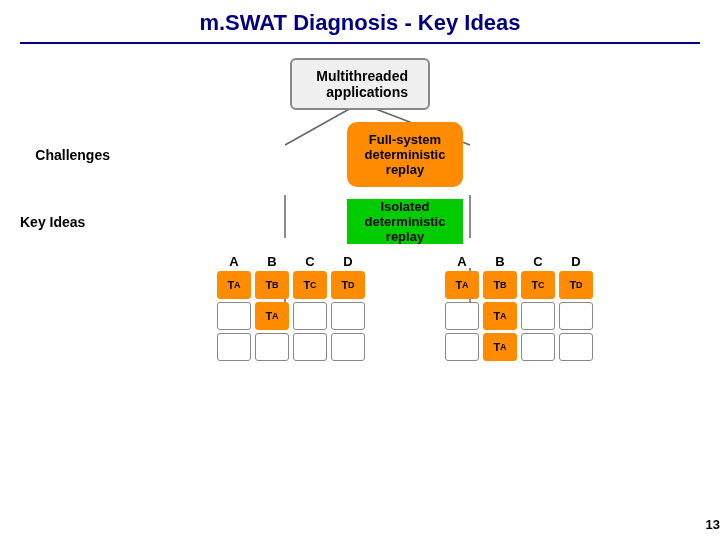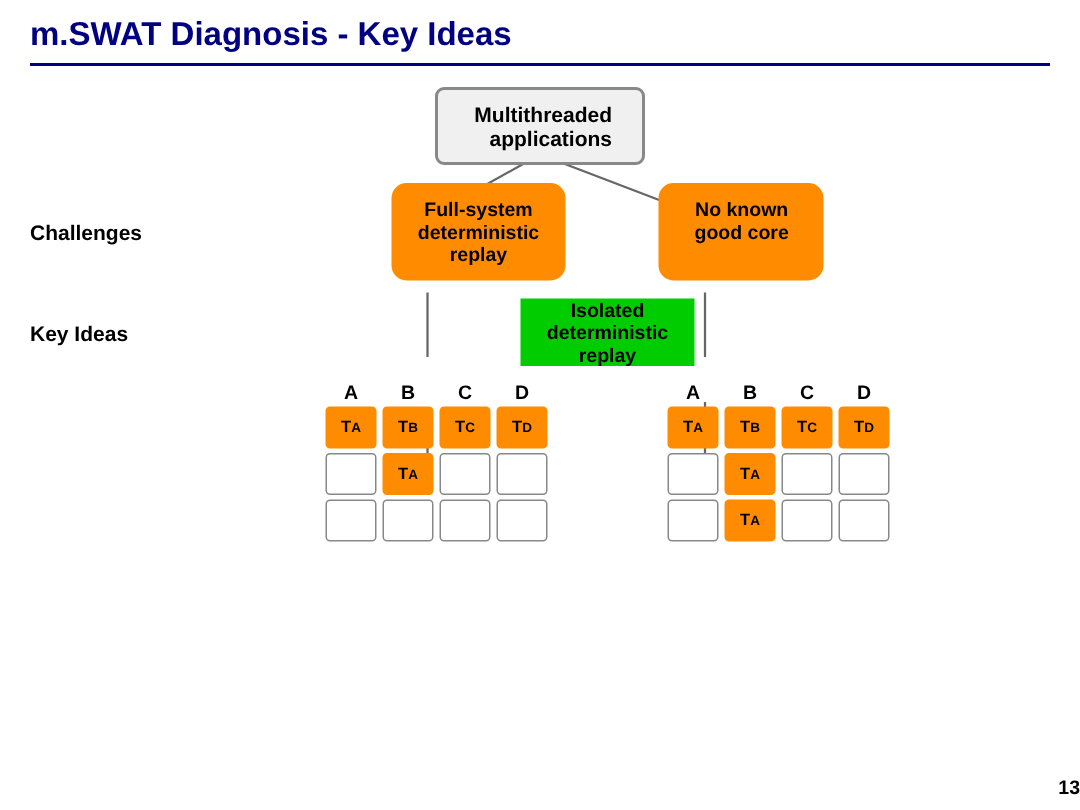--- a/index.html
+++ b/index.html
@@ -13,20 +13,21 @@
     }
 
     .page {
       width: 720px;
       height: 540px;
       position: relative;
       padding: 10px 20px;
     }
 
     .title {
+      text-align: center;
       font-size: 22px;
       font-weight: bold;
       color: #000080;
       padding-bottom: 6px;
       border-bottom: 2px solid #000080;
       margin-bottom: 14px;
     }
 
     
     .top-box {
@@ -130,21 +131,21 @@
     .top-row {
       display: flex;
       justify-content: center;
       margin-bottom: 0;
     }
 
     .row-label-challenges {
       font-size: 14px;
       font-weight: bold;
       width: 90px;
-      text-align: left;
+      text-align: right;
       flex-shrink: 0;
     }
 
     .row-label-keyideas {
       font-size: 14px;
       font-weight: bold;
       width: 90px;
       text-align: left;
       flex-shrink: 0;
     }
@@ -204,24 +205,20 @@
     </div>
 
     <div class="full-row" style="margin-bottom: 12px; margin-top: 6px;">
       <div class="row-label-challenges">Challenges</div>
       <div class="center-content">
         <div class="two-boxes">
           <div class="box-orange">
             <span>Full-system</span><br>
             <span>deterministic</span><br>
             <span>replay</span>
-          </div>
-          <div class="box-orange">
-            <span>No known</span><br>
-            <span>good core</span>
           </div>
         </div>
       </div>
     </div>
 
     <div class="full-row" style="margin-bottom: 10px;">
       <div class="row-label-keyideas">Key Ideas</div>
       <div class="center-content">
         <div class="two-boxes">
           <div class="box-green">

